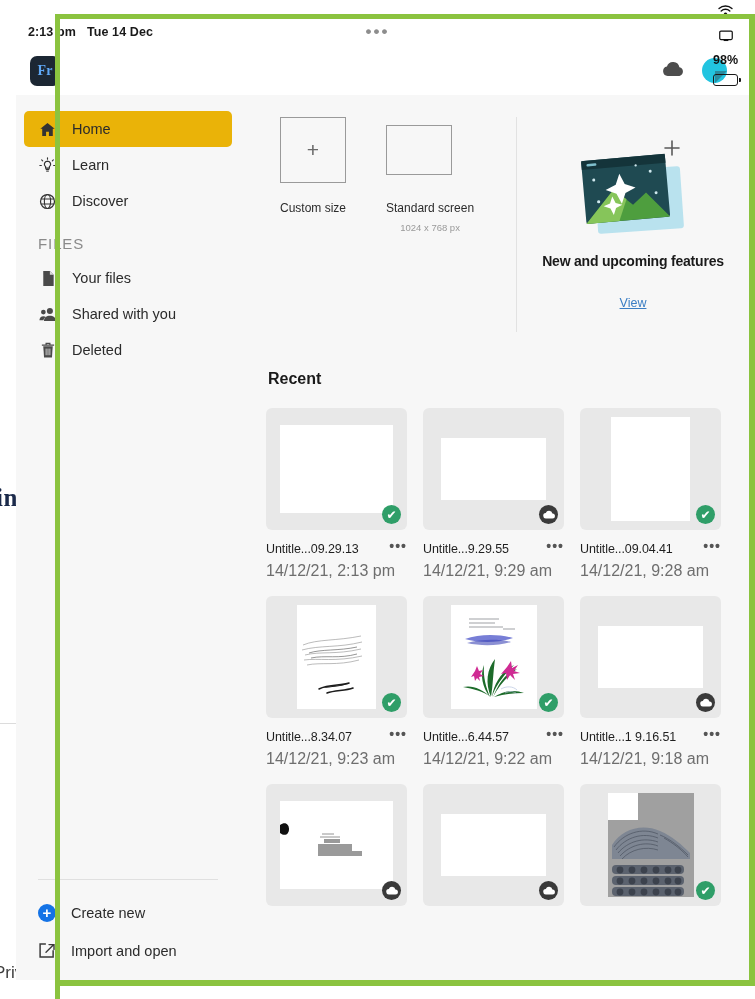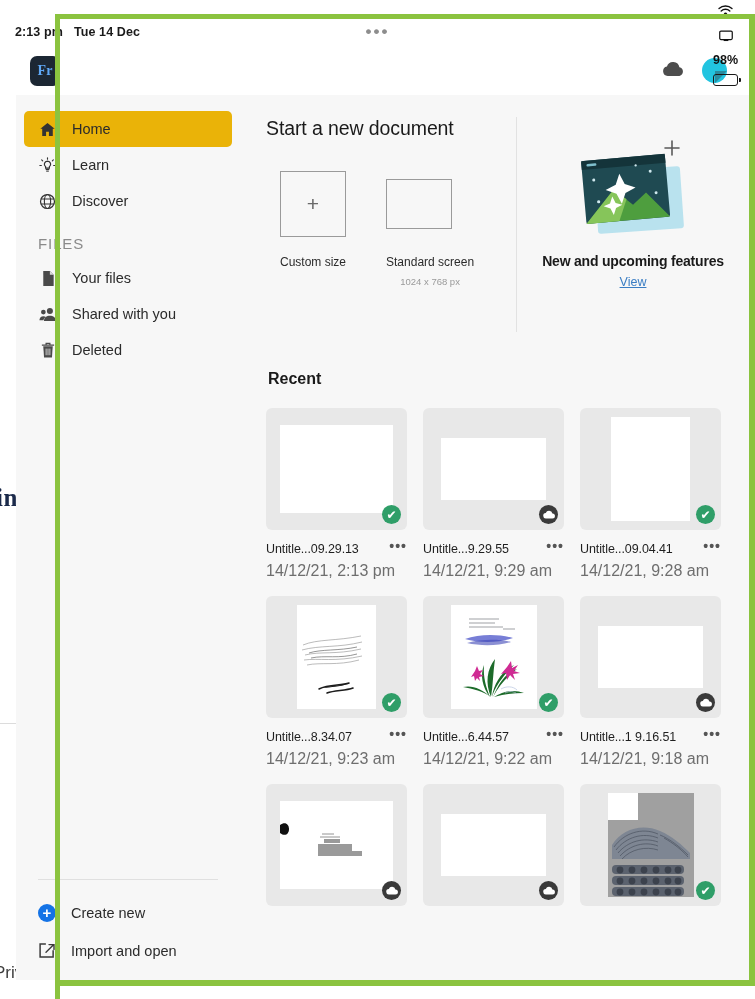--- a/index.html
+++ b/index.html
@@ -64,21 +64,21 @@
   }
 
   
   #statusbar {
     position: absolute; left: 0; top: 18px;
     width: 755px; height: 28px;
     display: flex; align-items: center;
     z-index: 3;
     background: #ffffff;
   }
-  .sb-left { display: flex; align-items: center; gap: 11px; margin-left: 15px; text-align: right; }
+  .sb-left { display: flex; align-items: center; gap: 11px; margin-left: 28px; text-align: right; }
   .sb-time, .sb-date {
     font-size: 12.5px; color: #1a1a1a; font-weight: bold; letter-spacing: .1px;
   }
   .sb-center {
     position: absolute; left: 0; right: 0; text-align: center;
     font-size: 17px; color: #8d8d8d; letter-spacing: 2px; line-height: 10px;
     font-weight: bold;
   }
   .sb-right {
     margin-left: auto; margin-right: 10px;
@@ -189,21 +189,21 @@
   .preset-label { font-size: 12px; color: #2b2b2b; }
   .preset-sub { font-size: 9.5px; color: #9a9a9a; margin-top: 7px; }
 
   .vdivider { width: 1px; background: #e2e2e2; height: 215px; margin: 0 0 0 18px; }
 
   #promo {
     flex: 1; text-align: center; padding-top: 16px; position: relative;
   }
   #promo-art { height: 120px; position: relative; }
   .promo-title { font-size: 14px; color: #1a1a1a; font-weight: bold; letter-spacing: -.2px; }
-  .promo-link { font-size: 12.5px; color: #3b7ec4; margin-top: 6px; display: inline-block; cursor: pointer; text-decoration: underline; }
+  .promo-link { font-size: 12.5px; color: #3b7ec4; margin-top: 27px; display: inline-block; cursor: pointer; text-decoration: underline; }
 
   
   #recent-title {
     font-size: 16px; color: #1a1a1a; font-weight: bold;
     margin: 38px 0 20px 2px;
   }
   #grid {
     display: grid;
     grid-template-columns: repeat(3, 141px);
     gap: 16px 16px;
@@ -382,21 +382,20 @@
           </span>
           <span class="bottom-label">Import and open</span>
         </div>
       </div>
     </div>
 
     <div id="main">
 
       <div id="new-doc-row">
         <div id="new-doc-col">
-          <div class="section-title">Start a new document</div>
           <div id="presets">
             <div class="preset">
               <div class="preset-box sq">+</div>
               <div class="preset-label">Custom size</div>
             </div>
             <div class="preset">
               <div class="preset-box wide"></div>
               <div class="preset-label">Standard screen</div>
               <div class="preset-sub">1024 x 768 px</div>
             </div>

